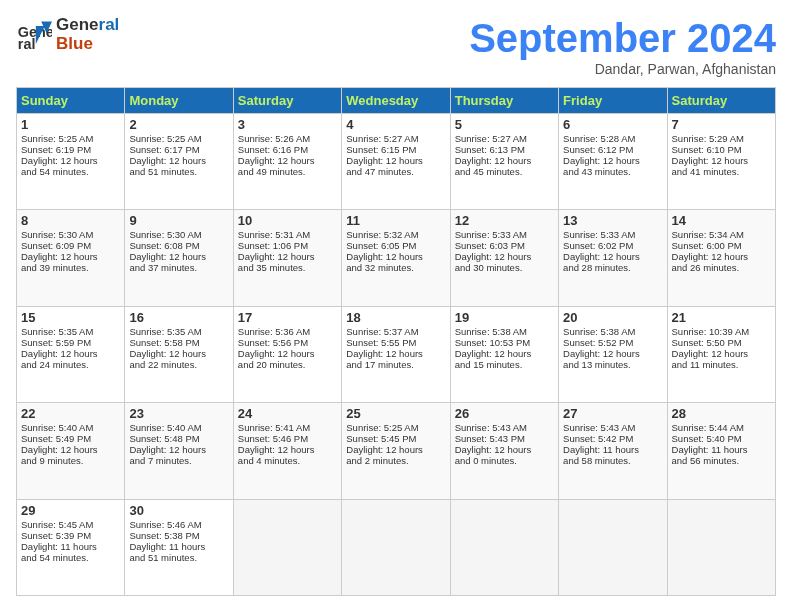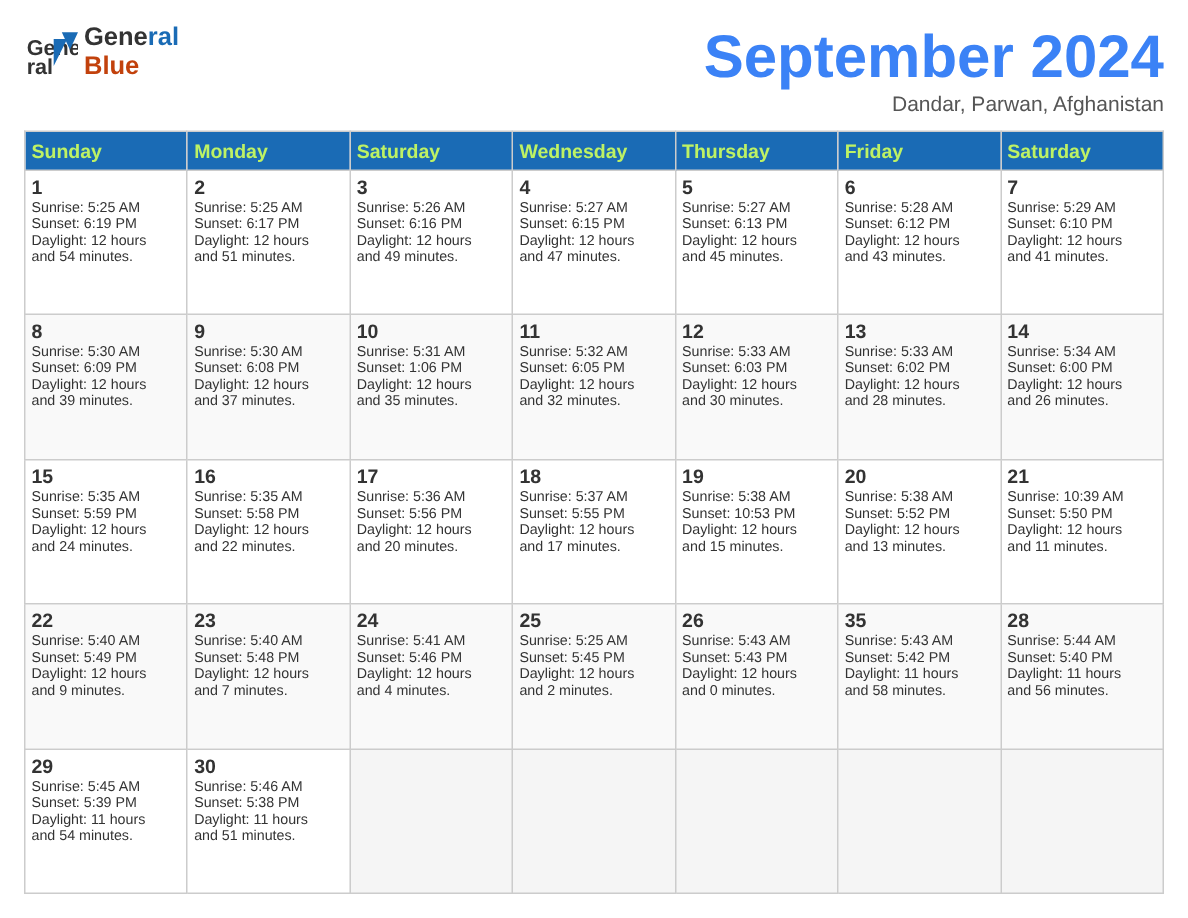--- a/index.html
+++ b/index.html
@@ -303,21 +303,21 @@
 and 2 minutes.</div>
           </td>
           <td>
             <span class="day-num">26</span>
             <div>Sunrise: 5:43 AM</div>
             <div>Sunset: 5:43 PM</div>
             <div style="white-space: pre-wrap;">Daylight: 12 hours
 and 0 minutes.</div>
           </td>
           <td>
-            <span class="day-num">35</span>
+            <span class="day-num">27</span>
             <div>Sunrise: 5:43 AM</div>
             <div>Sunset: 5:42 PM</div>
             <div style="white-space: pre-wrap;">Daylight: 11 hours
 and 58 minutes.</div>
           </td>
           <td>
             <span class="day-num">28</span>
             <div>Sunrise: 5:44 AM</div>
             <div>Sunset: 5:40 PM</div>
             <div style="white-space: pre-wrap;">Daylight: 11 hours

